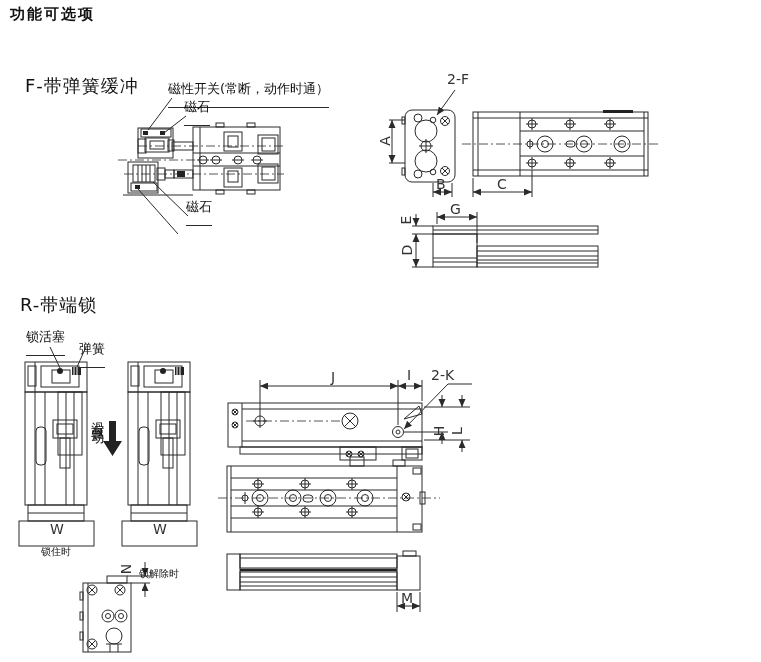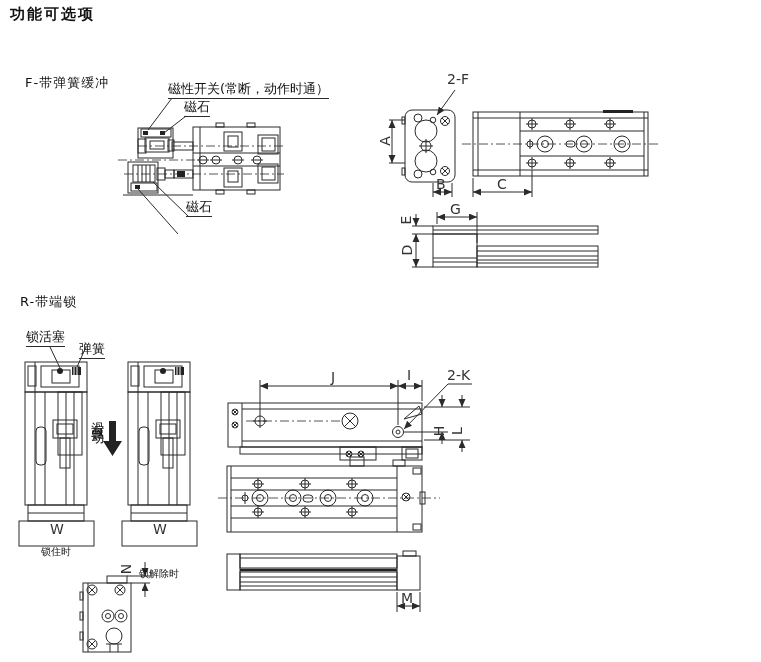--- a/index.html
+++ b/index.html
@@ -1,22 +1,22 @@
 <!DOCTYPE html>
 <html><head>
 <meta charset="utf-8">
 <style>
   html,body{margin:0;padding:0;background:#fff;}
   #canvas{position:relative;width:717px;height:662px;background:#fff;overflow:hidden;
           font-family:"DejaVu Sans",sans-serif;}
   #art{position:absolute;left:0;top:0;}
   .lbl{position:absolute;font-size:13px;color:#111;white-space:nowrap;line-height:1.1;}
-  .ul{border-bottom:1px solid #2b2b2b;padding-bottom:2px;}
+  .ul{border-bottom:1px solid #2b2b2b;padding-bottom:11px;}
   .title{font-size:15px;font-weight:bold;letter-spacing:2px;}
-  .heading{font-size:13px;letter-spacing:1px;}
+  .heading{font-size:18px;letter-spacing:1px;}
   .dim{position:absolute;font-size:14px;color:#333;white-space:nowrap;line-height:1;}
   .rot{transform:rotate(-90deg);transform-origin:center center;}
   .vert{writing-mode:vertical-rl;text-orientation:upright;letter-spacing:3px;font-size:13px;}
   .cap{font-size:10px;}
   svg{display:block;}
   .ln{stroke:#2b2b2b;stroke-width:1;fill:none;}
   .thk{stroke:#222;stroke-width:2.5;fill:none;}
   .cl{stroke:#2b2b2b;stroke-width:0.8;fill:none;stroke-dasharray:9 3 2 3;}
   .fl{fill:#222;stroke:none;}
 </style>
@@ -353,17 +353,17 @@
 
   <span class="dim" style="left:50px;top:522px">W</span>
   <span class="dim" style="left:153px;top:522px">W</span>
 
   <span class="lbl cap" style="left:41px;top:546px">锁住时</span>
   <span class="lbl cap" style="left:139px;top:568px">锁解除时</span>
 
   <span class="dim rot" style="left:121px;top:562px">N</span>
   <span class="dim" style="left:331px;top:370px">J</span>
   <span class="dim" style="left:407px;top:368px">I</span>
-  <span class="dim" style="left:447px;top:368px">2-K</span>
+  <span class="dim" style="left:431px;top:368px">2-K</span>
   <span class="dim rot" style="left:434px;top:424px">H</span>
   <span class="dim rot" style="left:453px;top:424px">L</span>
   <span class="dim" style="left:401px;top:591px">M</span>
 </div>
 
 </body></html>

